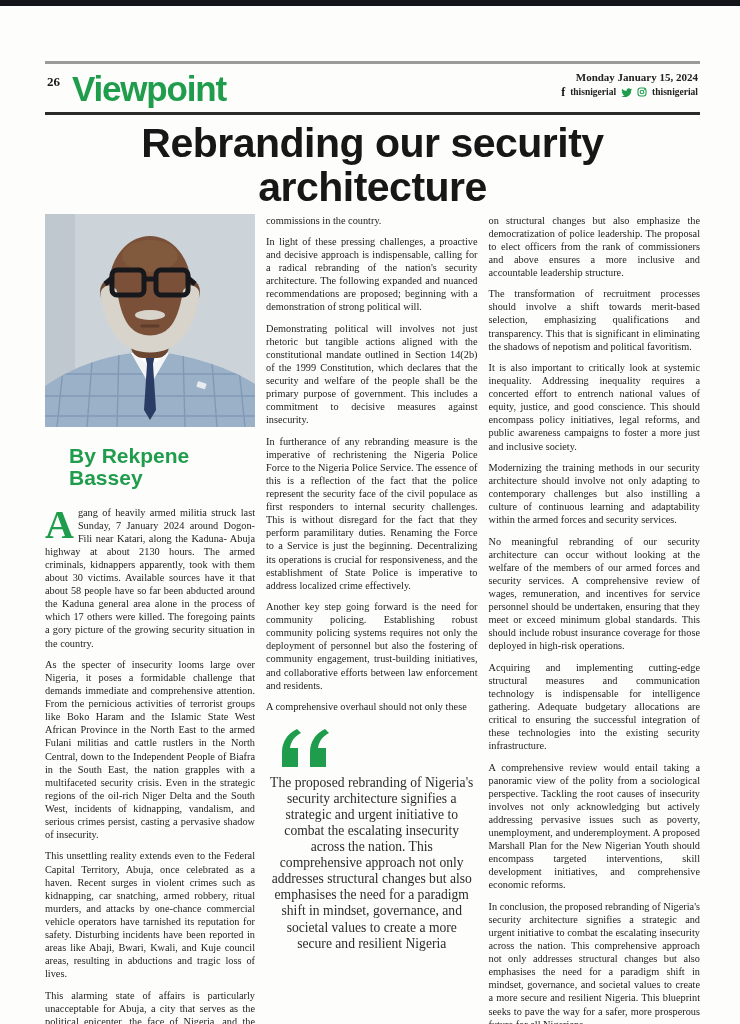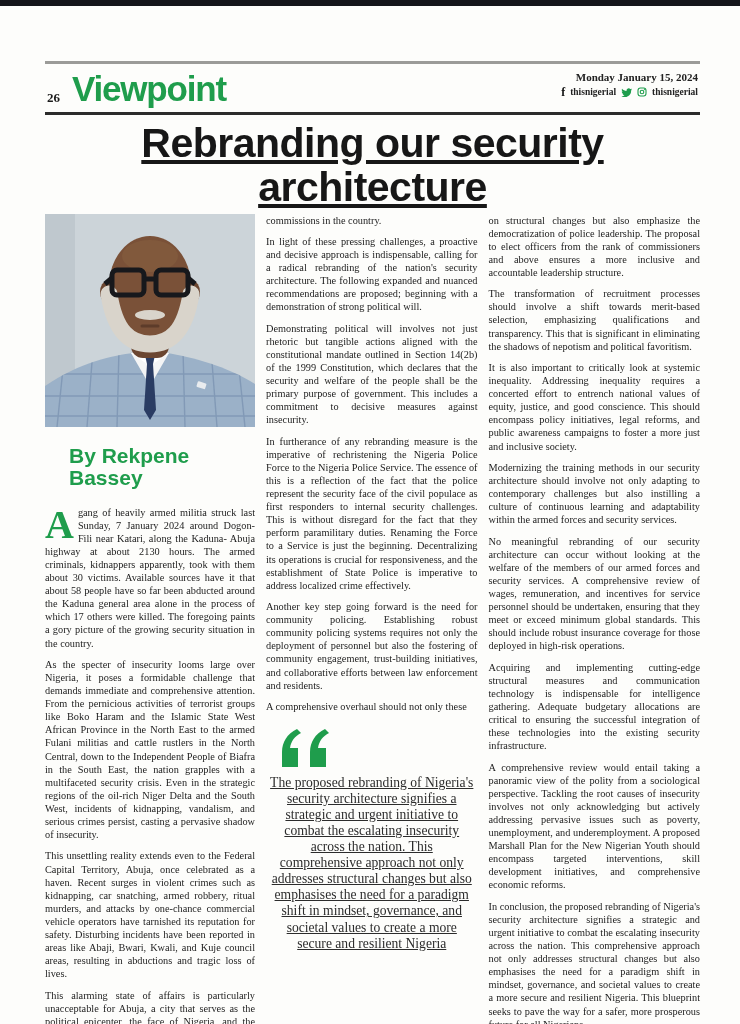--- a/index.html
+++ b/index.html
@@ -5,45 +5,45 @@
   html,body{margin:0;padding:0;background:#e8e8e8;}
   .page{
     position:relative;width:740px;height:1024px;margin:0 auto;
     background:#fdfdfb;overflow:hidden;
     font-family:"Liberation Serif",serif;color:#1c1c1c;
   }
   .topbar{height:6px;background:#14151a;}
   .content{padding:0 40px 0 45px;}
   .rule-gray{height:3px;background:#9b9b98;margin-top:55px;}
   .masthead{display:flex;justify-content:space-between;align-items:flex-start;padding:7px 2px 6px 2px;}
-  .mast-left{display:flex;align-items:flex-end;}
+  .mast-left{display:flex;align-items:flex-start;}
   .pagenum{font:700 13px "Liberation Serif",serif;margin-top:3px;}
   .section{color:var(--green);font:800 35px/1 "Liberation Sans",sans-serif;letter-spacing:-1.2px;margin-left:12px;}
   .mast-right{text-align:right;}
   .brand{font:700 21px/1.1 "Liberation Serif",serif;color:#111;}
   .date{font:700 11px/1.2 "Liberation Serif",serif;color:#222;}
   .social{display:flex;gap:5px;justify-content:flex-end;align-items:center;font:700 9.5px "Liberation Serif",serif;margin-top:2px;color:#222;}
   .social .icon{display:inline-flex;align-items:center;}
   .fb-glyph{font:700 12px/1 "Liberation Serif",serif;color:#111;}
   .rule-dark{height:3px;background:#2b2b2b;}
-  .headline{font:600 41px/1.08 "Liberation Sans",sans-serif;text-align:center;margin:6px 0 4px;color:#171717;letter-spacing:-0.5px;text-decoration:underline;}
+  .headline{font:600 41px/1.08 "Liberation Sans",sans-serif;text-align:center;margin:6px 0 4px;color:#171717;letter-spacing:-0.5px;}
   .columns{display:flex;gap:11px;margin-top:4px;}
   .col{flex:1;min-width:0;}
   .col1{flex:0 0 210px;}
   .photo{width:210px;height:213px;display:block;}
   .byline{color:var(--green);font:800 21px/1.08 "Liberation Sans",sans-serif;text-align:left;margin:18px 24px 16px;}
   .para{font:10.3px/1.27 "Liberation Serif",serif;text-align:justify;margin:0 0 8.5px 0;color:#1c1c1c;}
   .lead{margin-top:2px;}
   .dropcap{
     float:left;font:700 40px/0.78 "Liberation Serif",serif;color:var(--green);
     margin:3px 4px 0 0;
   }
   .pullquote{margin-top:16px;}
   .qmark{margin:4px 0 8px 16px;display:block;}
-  .qtext{font:13.6px/1.18 "Liberation Serif",serif;font-weight:500;text-align:center;color:#2c2c2c;padding:0 2px;text-decoration:underline;}
+  .qtext{font:13.6px/1.18 "Liberation Serif",serif;font-weight:500;text-align:center;color:#2c2c2c;padding:0 2px;}
 </style>
 </head>
 <body>
 
 <div class="page" style="--green:#1f9d4c;">
   <div class="topbar"></div>
   <div class="content">
 
     <div class="rule-gray"></div>
 

